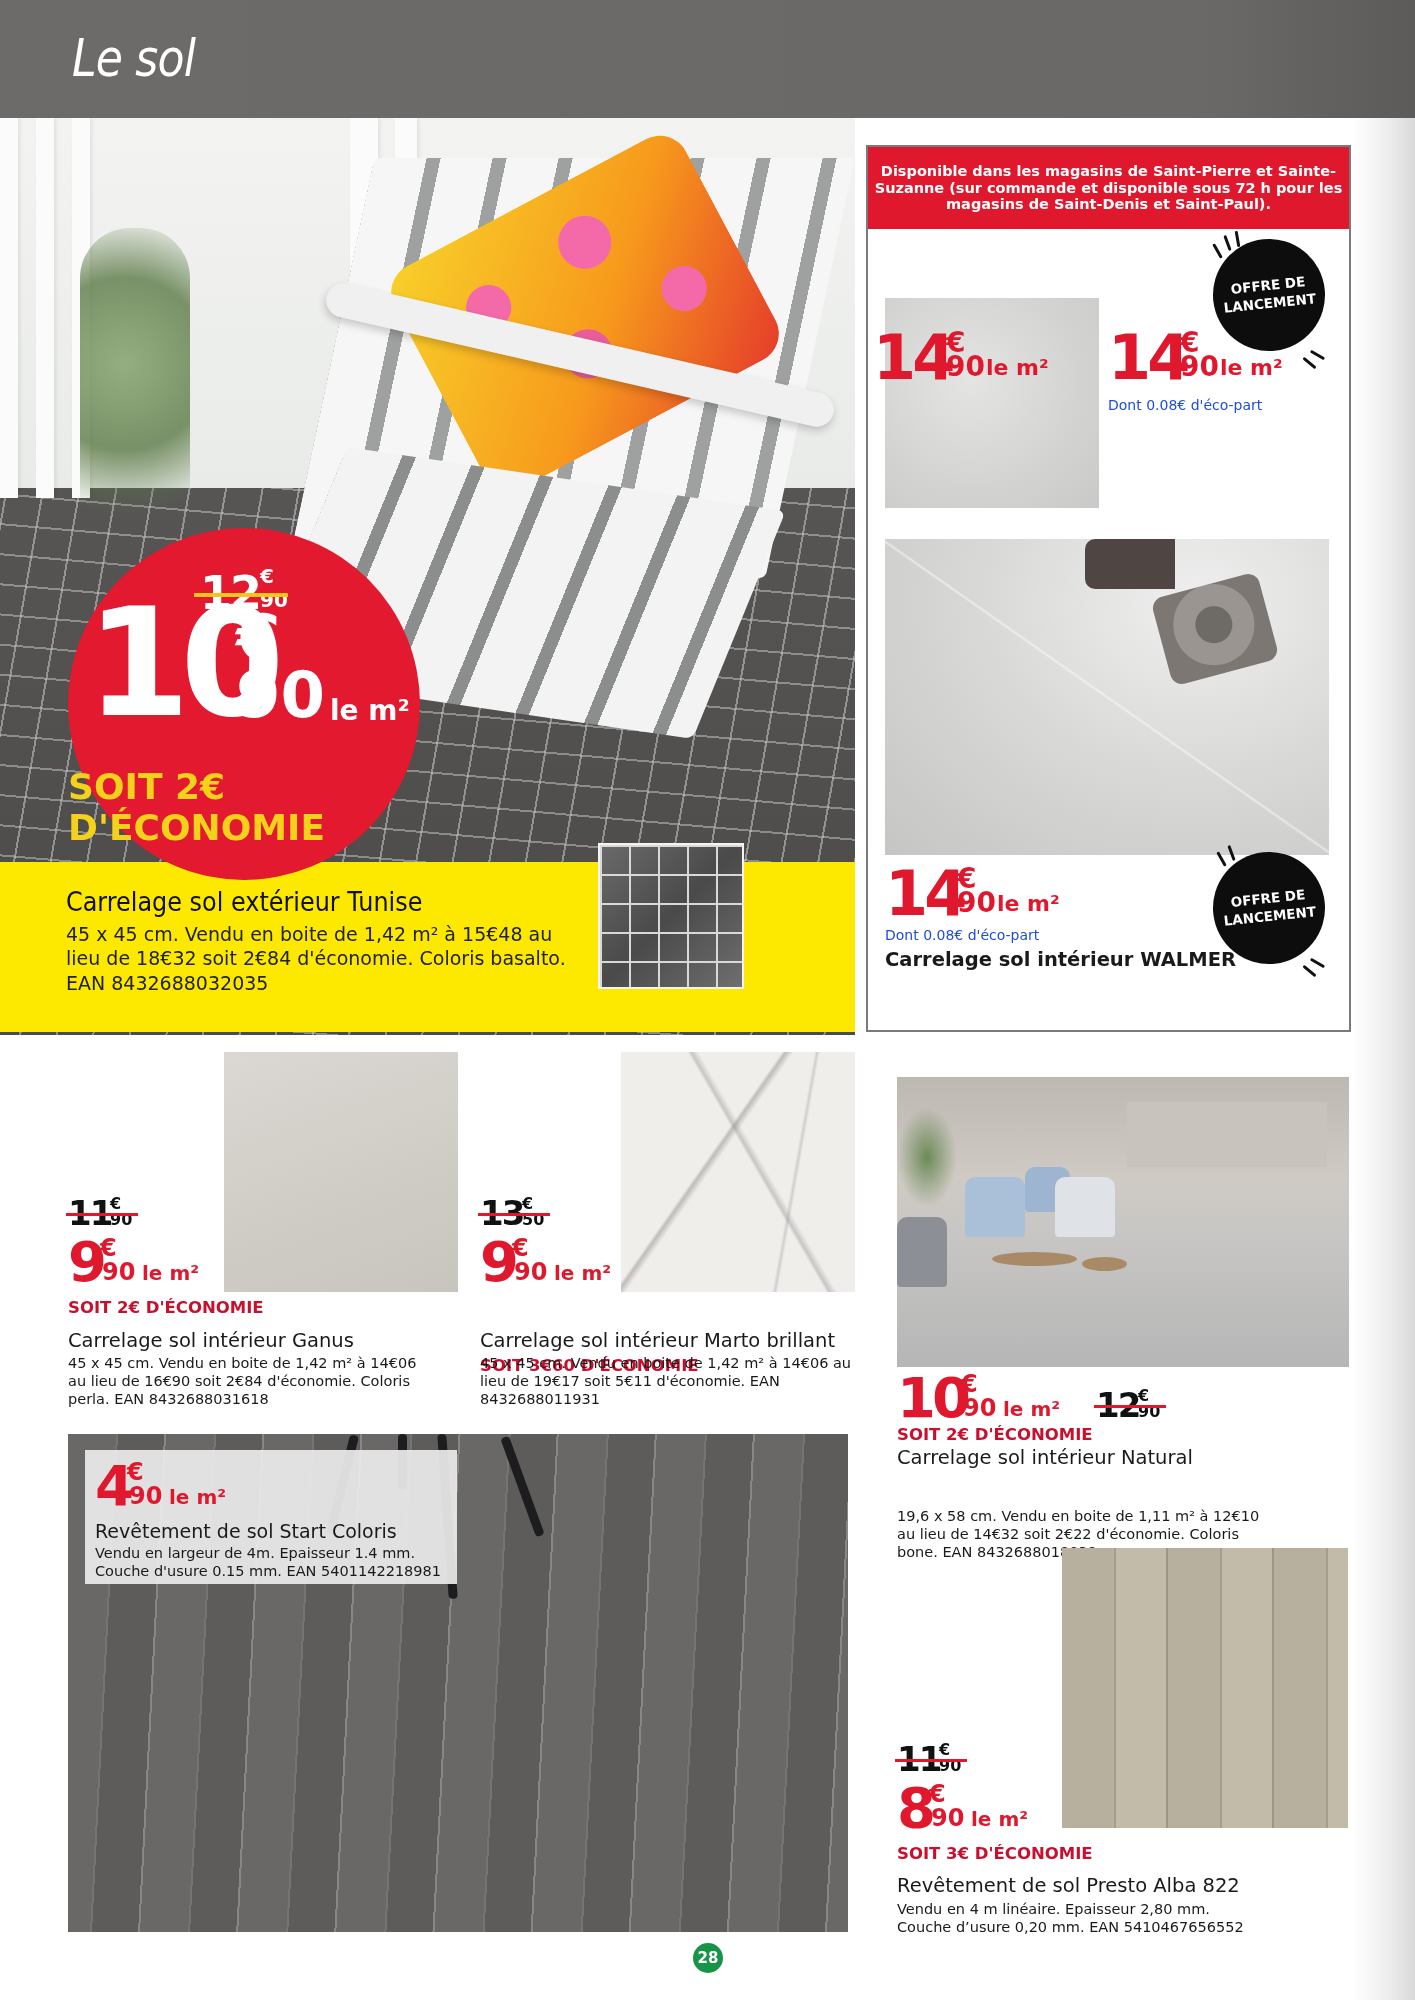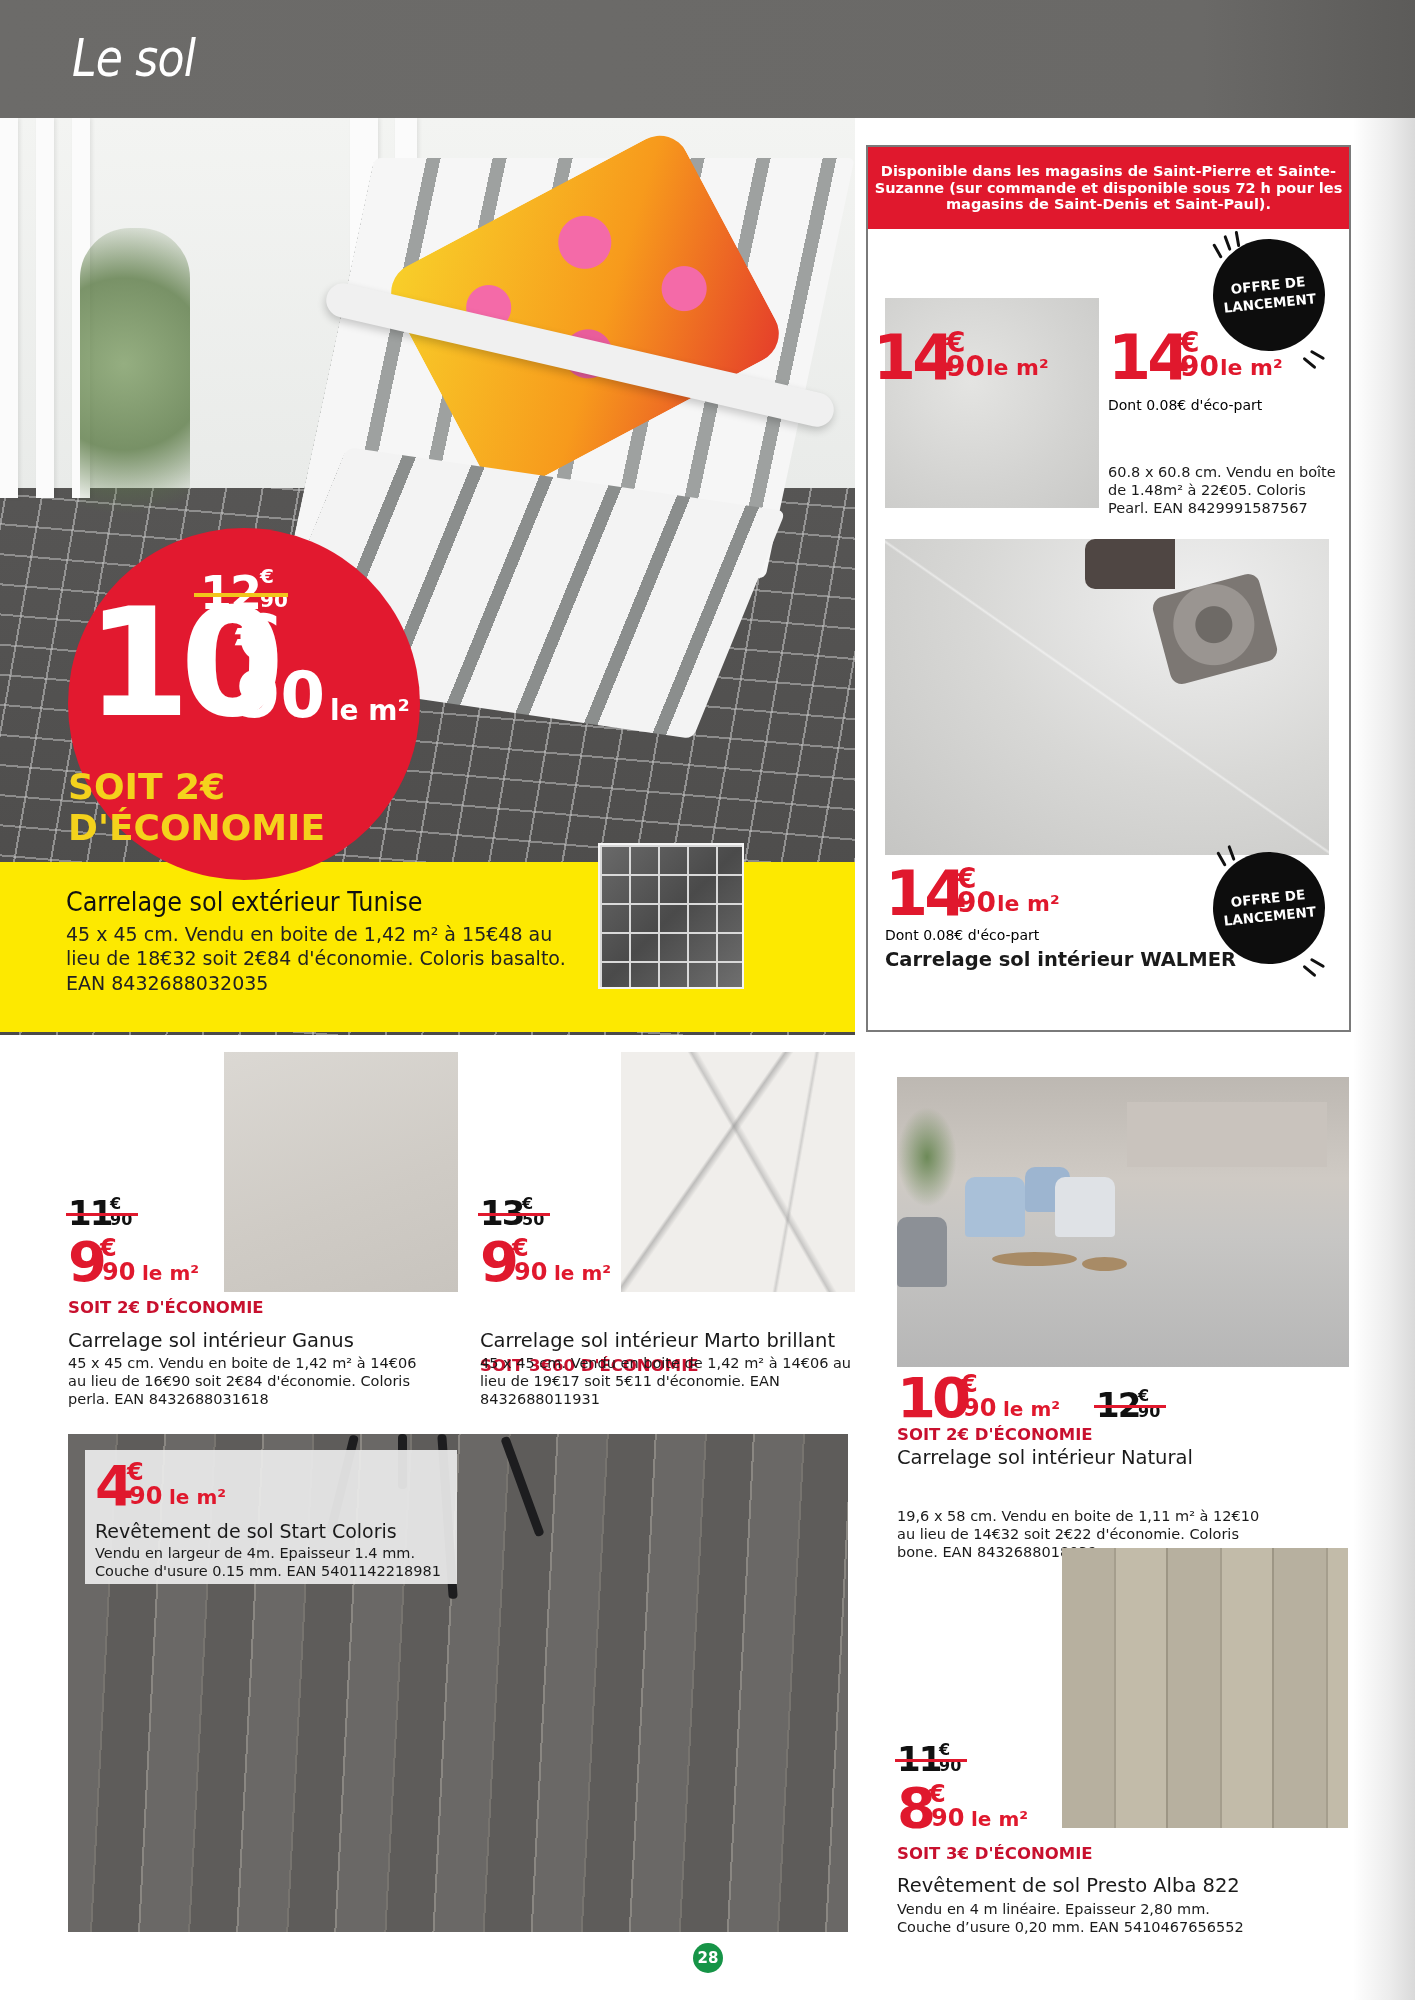--- a/index.html
+++ b/index.html
@@ -136,21 +136,21 @@
     display: flex; flex-direction: column; justify-content: center; transform: rotate(-6deg);
   }
   .burst { position: absolute; width: 3px; height: 16px; background: #111; border-radius: 2px; }
 
   .price-red { position: absolute; color: #e0182d; font-weight: bold; }
   .price-red .int { font-size: 62px; letter-spacing: -4px; line-height: 1; }
   .price-red .cur { position: absolute; font-size: 28px; line-height: 1; }
   .price-red .dec { position: absolute; font-size: 28px; line-height: 1; }
   .price-red .unit { position: absolute; font-size: 22px; line-height: 1; white-space: nowrap; }
 
-  .small-note { position: absolute; font-size: 14px; color: #000000; }
+  .small-note { position: absolute; font-size: 14px; color: #1d4ed8; }
   .prod-title { position: absolute; font-size: 19.5px; font-weight: bold; color: #1a1a1a; line-height: 1.05; }
   .prod-title.reg { font-weight: normal; }
   .prod-desc { position: absolute; font-size: 14.5px; color: #1a1a1a; line-height: 1.25; }
 
   
   .old-black { position: absolute; color: #111; font-weight: bold; }
   .old-black .int { font-size: 34px; letter-spacing: -2px; line-height: 1; }
   .old-black .cur { position: absolute; font-size: 16px; line-height: 1; }
   .old-black .dec { position: absolute; font-size: 16px; line-height: 1; }
   .old-black .strike { position: absolute; height: 3px; background: #e0182d; }
@@ -258,21 +258,20 @@
     <span class="dec" style="left:78px;top:26px">90</span>
     <span class="unit" style="left:118px;top:30px">le m²</span>
   </div>
   <div class="price-red" style="left:240px;top:180px">
     <span class="int" style="position:absolute;left:0;top:0">14</span>
     <span class="cur" style="left:72px;top:2px">€</span>
     <span class="dec" style="left:72px;top:26px">90</span>
     <span class="unit" style="left:112px;top:30px">le m²</span>
   </div>
   <div class="small-note" style="left:240px;top:250px">Dont 0.08€ d'éco-part</div>
-  <div class="prod-desc" style="left:240px;top:316px;width:240px">60.8 x 60.8 cm. Vendu en boîte de 1.48m² à 22€05. Coloris Pearl. EAN 8429991587567</div>
 
   <div class="scene-grey" style="left:17px;top:392px;width:444px;height:316px">
     <div class="scene-couch" style="left:200px;top:0"></div>
     <div class="scene-stool" style="left:275px;top:45px"></div>
   </div>
 
   <div class="offer-badge" style="left:345px;top:705px">
     <div>OFFRE DE</div>
     <div>LANCEMENT</div>
   </div>

